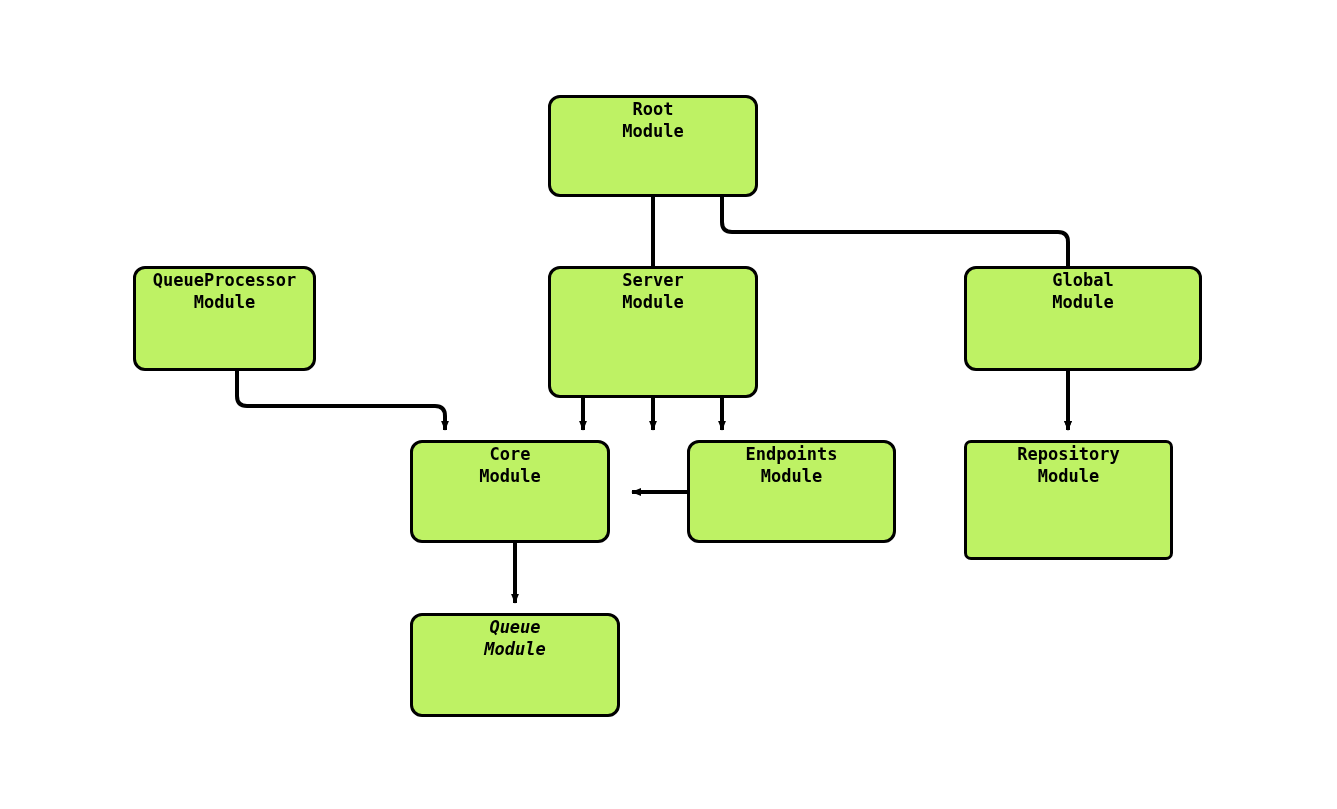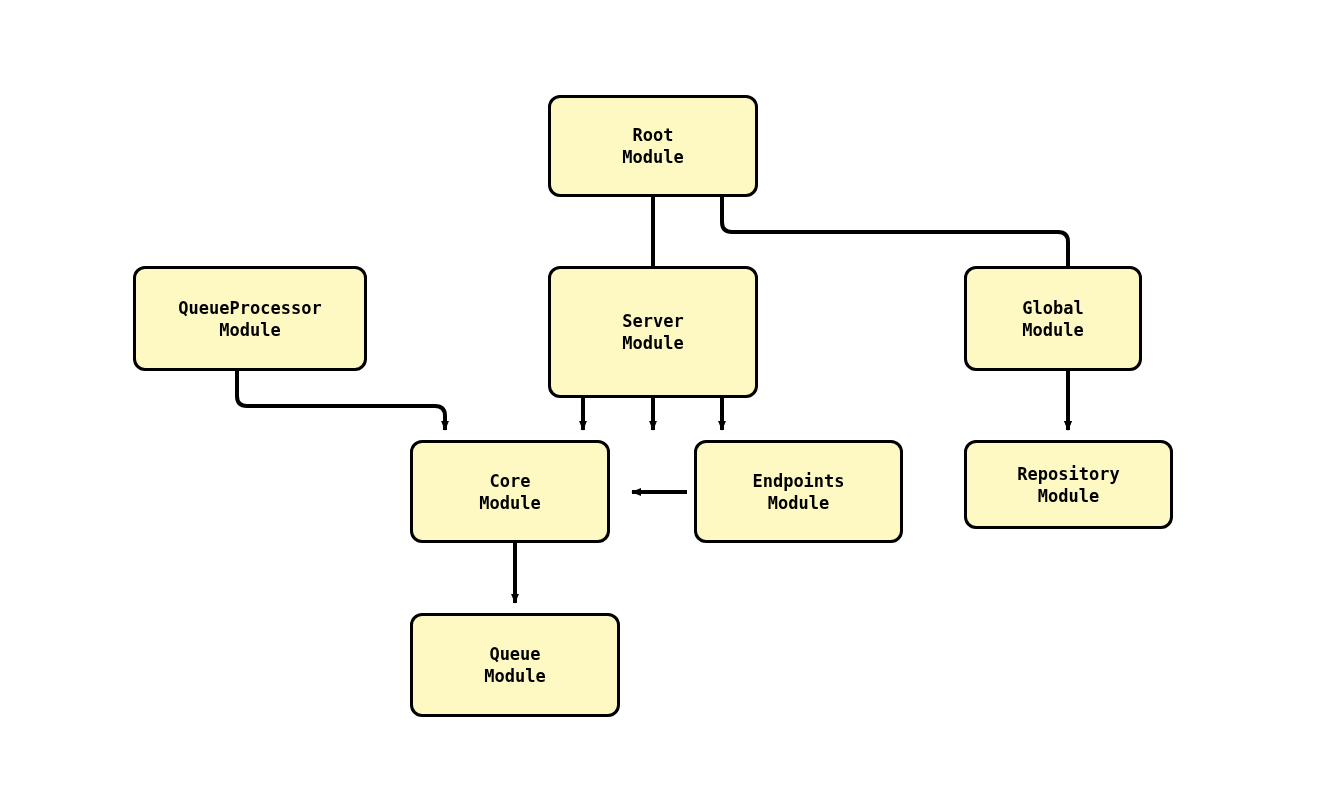--- a/index.html
+++ b/index.html
@@ -23,25 +23,24 @@
   #edge-layer {
     position: absolute;
     left: 0;
     top: 0;
     width: 1337px;
     height: 809px;
   }
   .node {
     position: absolute;
     box-sizing: border-box;
-    background: #fef9c3;
+    background: #bef264;
     border: 3px solid #000000;
     border-radius: 12px;
     display: flex;
-    align-items: center;
     justify-content: center;
     z-index: 2;
   }
   .node-label {
     font-family: "DejaVu Sans Mono", "Liberation Mono", monospace;
     font-size: 17px;
     line-height: 22px;
     font-weight: 700;
     color: #000000;
     text-align: center;
@@ -82,48 +81,48 @@
 
       <path d="M 1068,371 L 1068,430" marker-end="url(#arrowhead)"></path>
     </g>
   </svg>
 
   <div class="node" style="left:548px; top:95px; width:210px; height:102px;">
     <span class="node-label">Root
 Module</span>
   </div>
 
-  <div class="node" style="left:133px; top:266px; width:234px; height:105px;">
+  <div class="node" style="left:133px; top:266px; width:183px; height:105px;">
     <span class="node-label">QueueProcessor
 Module</span>
   </div>
 
   <div class="node" style="left:548px; top:266px; width:210px; height:132px;">
     <span class="node-label">Server
 Module</span>
   </div>
 
-  <div class="node" style="left:964px; top:266px; width:178px; height:105px;">
+  <div class="node" style="left:964px; top:266px; width:238px; height:105px;">
     <span class="node-label">Global
 Module</span>
   </div>
 
   <div class="node" style="left:410px; top:440px; width:200px; height:103px;">
     <span class="node-label">Core
 Module</span>
   </div>
 
-  <div class="node" style="left:687px; top:440px; width:209px; height:103px;margin-left:7px;">
+  <div class="node" style="left:687px; top:440px; width:209px; height:103px;">
     <span class="node-label">Endpoints
 Module</span>
   </div>
 
-  <div class="node" style="left:964px; top:440px; width:209px; height:89px;">
+  <div class="node" style="left:964px; top:440px; width:209px; height:120px;border-radius:7px;">
     <span class="node-label">Repository
 Module</span>
   </div>
 
-  <div class="node" style="left:410px; top:613px; width:210px; height:104px;">
+  <div class="node" style="left:410px; top:613px; width:210px; height:104px;font-style:italic;">
     <span class="node-label">Queue
 Module</span>
   </div>
 
 </div>
 
 </body></html>

